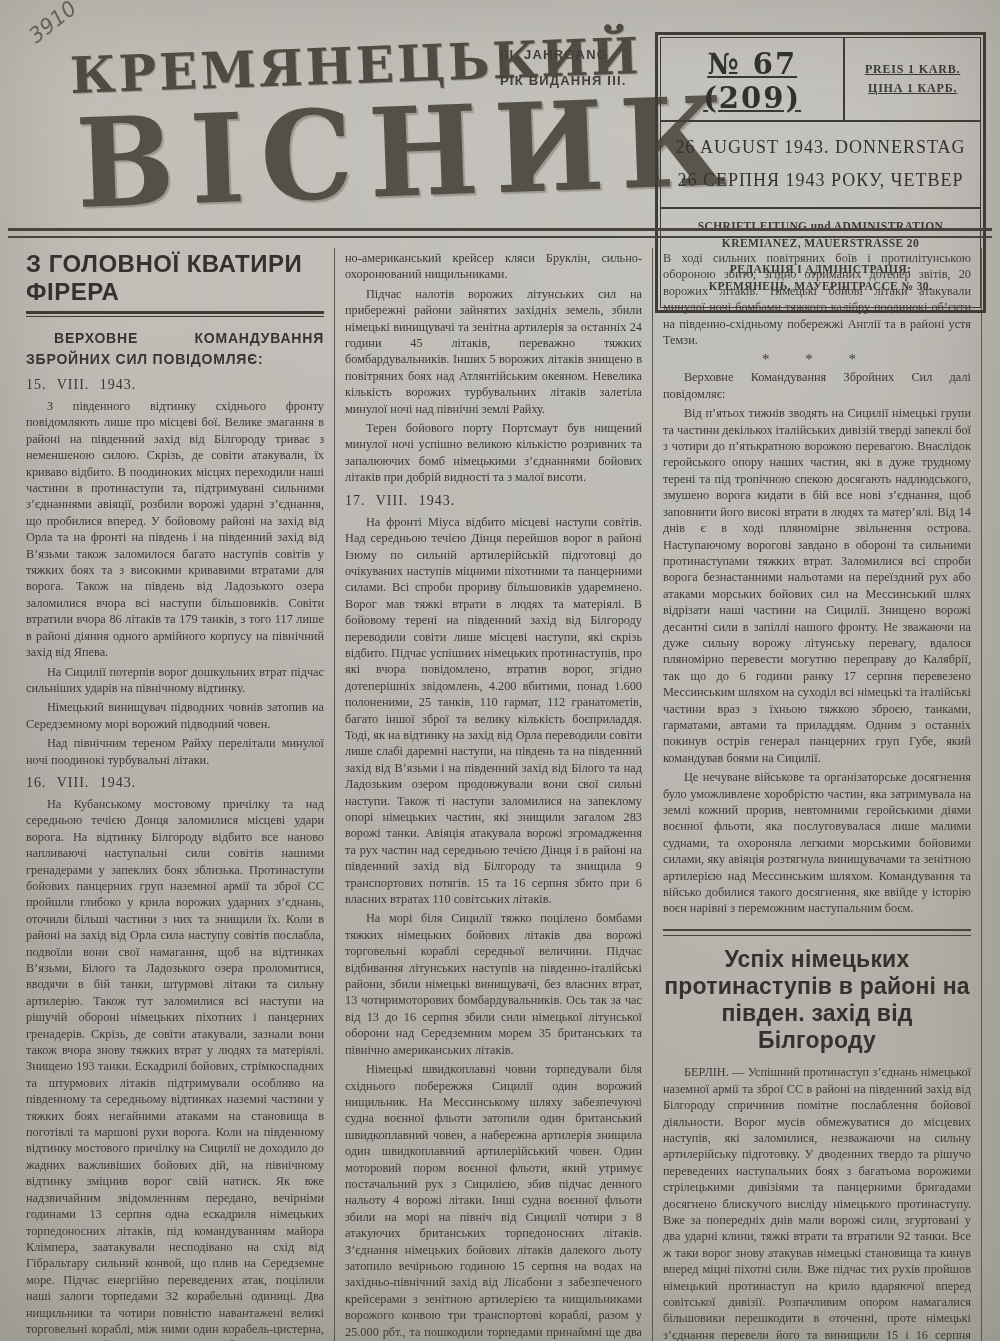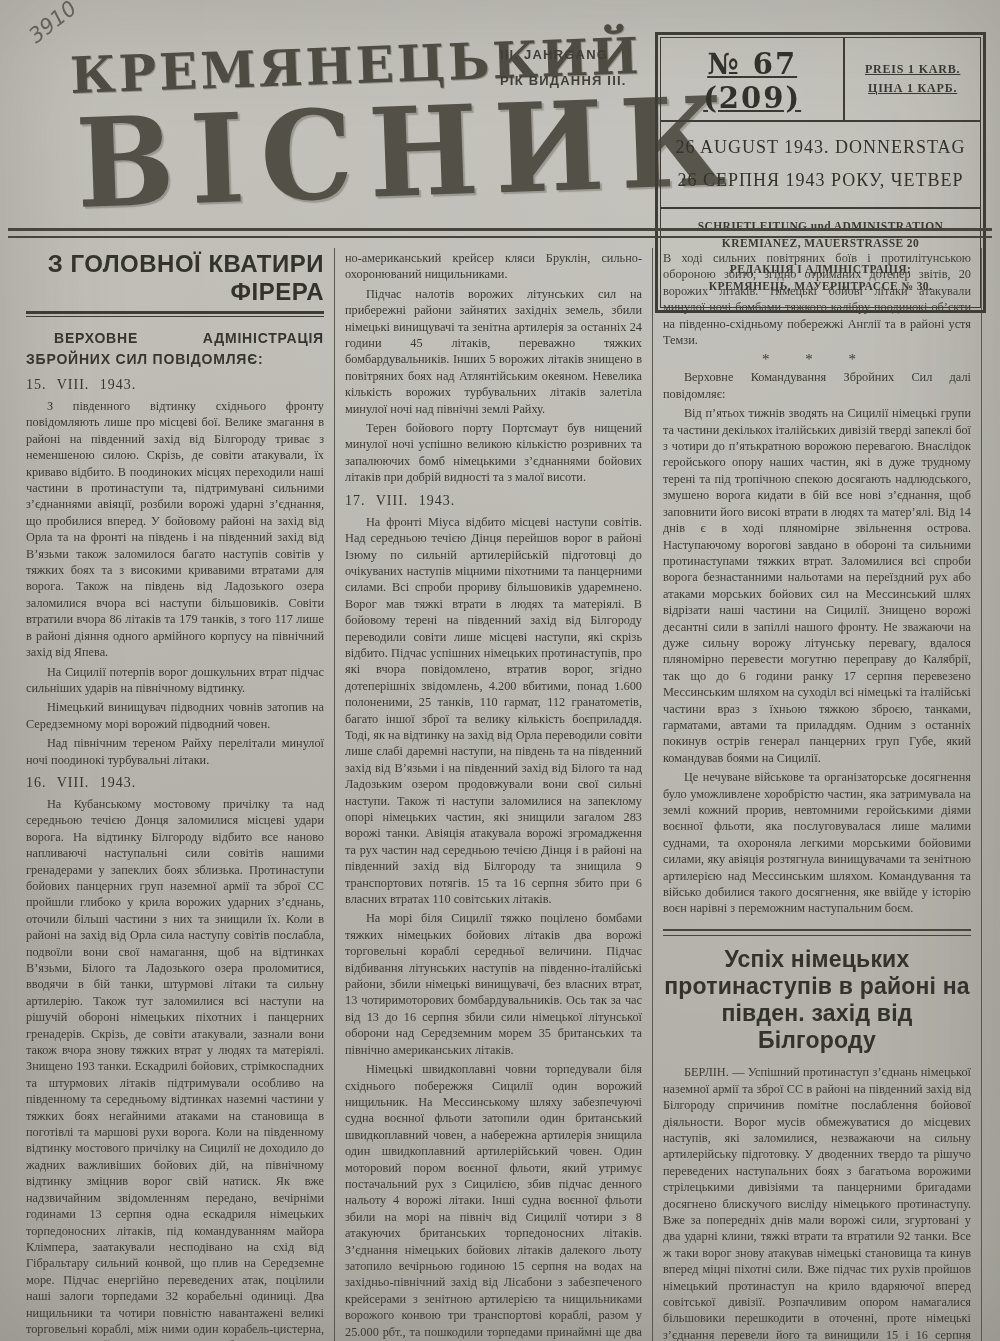--- a/index.html
+++ b/index.html
@@ -86,21 +86,21 @@
   .col:nth-child(3) { width:330px; border-left:1px solid #5a574e; border-right:1px solid #5a574e; }
   .para {
     margin:0 0 3px; text-indent:1.7em; text-align:justify;
     font-size:12.3px; line-height:16.4px; color:#3b3933;
   }
   .para.noindent { text-indent:0; }
   .headline {
     position:relative;
     font:bold 24px "Liberation Sans", sans-serif;
     letter-spacing:0.5px; color:#34322c;
-    border-bottom:3px solid #3e3c35; padding-bottom:5px; margin-bottom:12px;text-align:right;
+    border-bottom:3px solid #3e3c35; padding-bottom:5px; margin-bottom:12px;
   }
   .headline::after {
     content:""; position:absolute; left:0; right:0; bottom:-6px;
     height:1px; background:#3e3c35;
   }
   .subhead {
     font:bold 14px "Liberation Sans", sans-serif;
     letter-spacing:0.8px; line-height:1.5; text-align:justify;
     text-indent:2em; margin:14px 0 2px; color:#37352f;
   }
@@ -155,21 +155,21 @@
         </div>
       </div>
     </div>
 
     <div class="masthead-rules"></div>
   </div>
 
   <div class="columns" id="columns">
       <div class="col">
         <div class="headline">З ГОЛОВНОЇ КВАТИРИ ФІРЕРА</div>
-        <div class="subhead">ВЕРХОВНЕ АДМІНІСТРАЦІЯ ЗБРОЙНИХ СИЛ ПОВІДОМЛЯЄ:</div>
+        <div class="subhead">ВЕРХОВНЕ КОМАНДУВАННЯ ЗБРОЙНИХ СИЛ ПОВІДОМЛЯЄ:</div>
         <div class="dateline">15. VIII. 1943.</div>
         <p class="para">З південного відтинку східнього фронту повідомляють лише про місцеві бої. Велике змагання в районі на південний захід від Білгороду триває з неменшеною силою. Скрізь, де совіти атакували, їх криваво відбито. В поодиноких місцях переходили наші частини в протинаступи та, підтримувані сильними з’єднаннями авіяції, розбили ворожі ударні з’єднання, що пробилися вперед. У бойовому районі на захід від Орла та на фронті на південь і на південний захід від В’язьми також заломилося багато наступів совітів у тяжких боях та з високими кривавими втратами для ворога. Також на південь від Ладозького озера заломилися вчора всі наступи більшовиків. Совіти втратили вчора 86 літаків та 179 танків, з того 117 лише в районі діяння одного армійного корпусу на північний захід від Япева.</p>
         <p class="para">На Сицилії потерпів ворог дошкульних втрат підчас сильніших ударів на північному відтинку.</p>
         <p class="para">Німецький винищувач підводних човнів затопив на Середземному морі ворожий підводний човен.</p>
         <p class="para">Над північним тереном Райху перелітали минулої ночі поодинокі турбувальні літаки.</p>
         <div class="dateline">16. VIII. 1943.</div>
         <p class="para">На Кубанському мостовому причілку та над середньою течією Донця заломилися місцеві удари ворога. На відтинку Білгороду відбито все наново напливаючі наступальні сили совітів нашими гренадерами у запеклих боях зблизька. Протинаступи бойових панцерних груп наземної армії та зброї СС пройшли глибоко у крила ворожих ударних з’єднань, оточили більші частини з них та знищили їх. Коли в районі на захід від Орла сила наступу совітів послабла, подвоїли вони свої намагання, щоб на відтинках В’язьми, Білого та Ладозького озера проломитися, вводячи в бій танки, штурмові літаки та сильну артилерію. Також тут заломилися всі наступи на рішучій обороні німецьких піхотних і панцерних гренадерів. Скрізь, де совіти атакували, зазнали вони також вчора знову тяжких втрат у людях та матеріялі. Знищено 193 танки. Ескадрилі бойових, стрімкоспадних та штурмових літаків підтримували особливо на південному та середньому відтинках наземні частини у тяжких боях негайними атаками на становища в поготівлі та маршові рухи ворога. Коли на південному відтинку мостового причілку на Сицилії не доходило до жадних важливіших бойових дій, на північному відтинку зміцнив ворог свій натиск. Як вже надзвичайним звідомленням передано, вечірніми годинами 13 серпня одна ескадриля німецьких торпедоносних літаків, під командуванням майора Клімпера, заатакували несподівано на схід від Гібральтару сильний конвой, що плив на Середземне море. Підчас енергійно переведених атак, поцілили наші залоги торпедами 32 корабельні одиниці. Два нищильники та чотири повністю навантажені великі торговельні кораблі, між ними один корабель-цистерна, потонули негайно. Вісім інших кораблів затрималось, палаючи та сильно перехилившись на бік. З причини темряви, яка западала, і сильного оборонного вогню, не можна було покищо бачити долі решти торпедованих кораблів. Але постійно ведена розвідка підтвердила, що з конвою затоплено або нищівно поцілено принаймні 170.000 рбт.</p>
       </div>
       <div class="col">
         <p class="para noindent">но-американський крейсер кляси Бруклін, сильно-охоронюваний нищильниками.</p>

